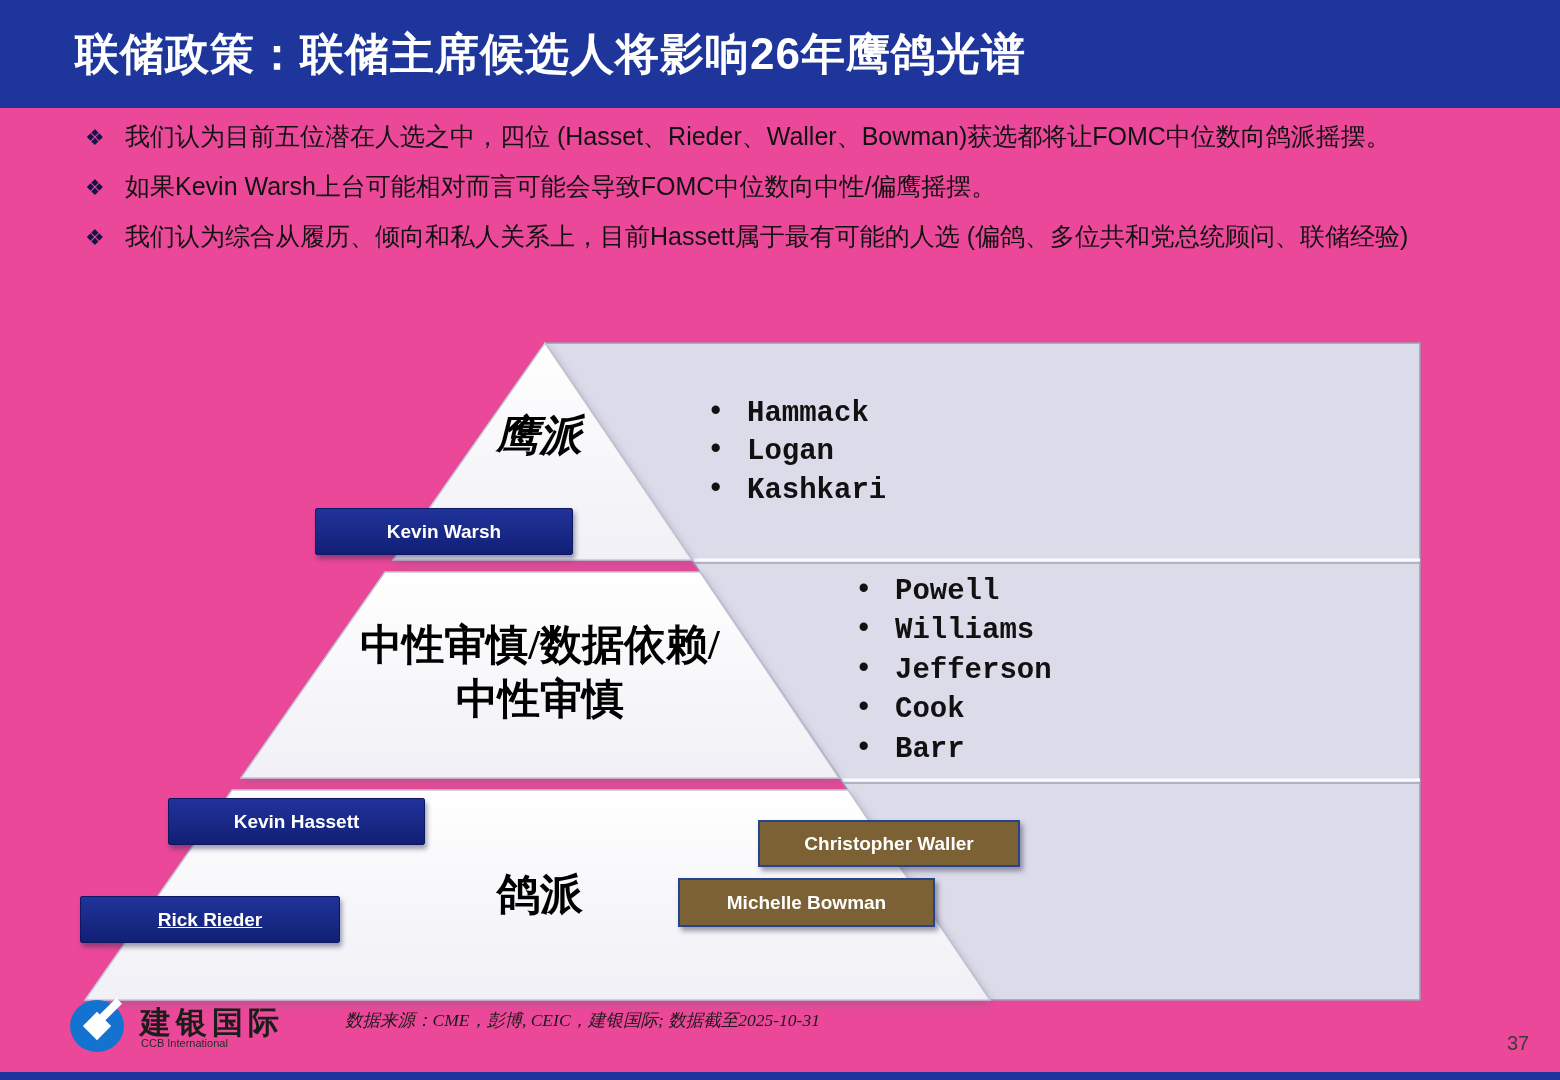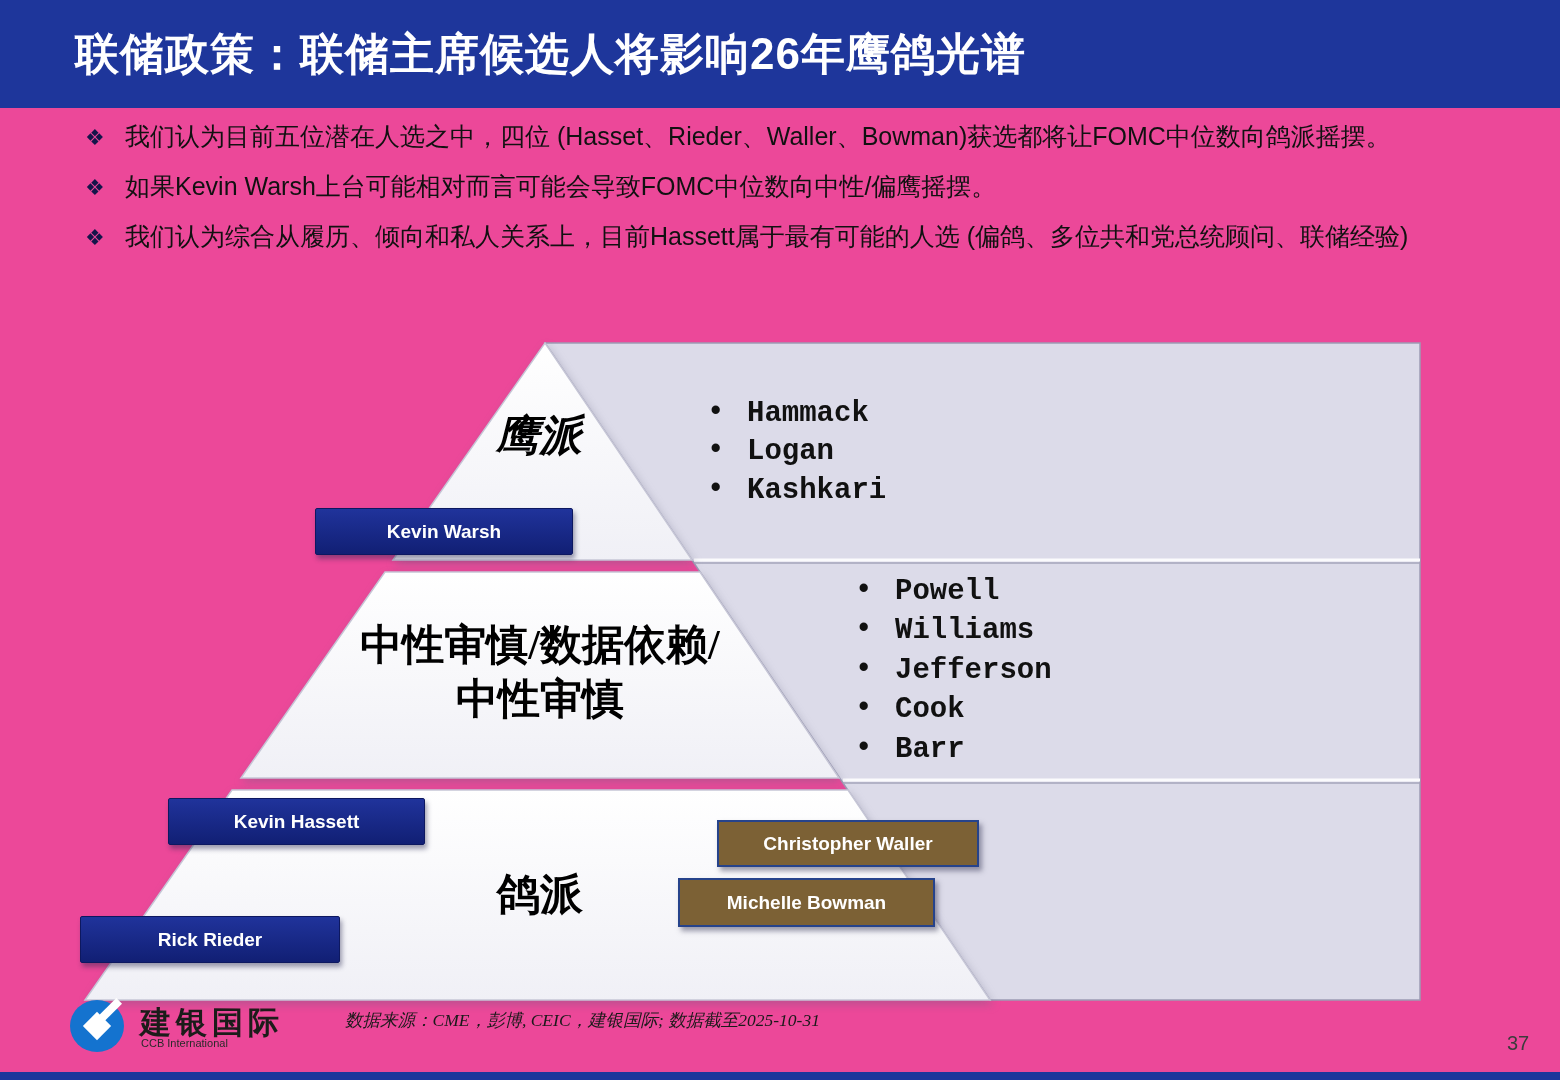--- a/index.html
+++ b/index.html
@@ -41,22 +41,22 @@
 
   
   .name-box{position:absolute;display:flex;align-items:center;justify-content:center;
             color:#fff;font-weight:bold;font-size:19px;white-space:nowrap;}
   .name-box.blue{background:linear-gradient(180deg,var(--box-blue-light,#20339b) 0%,var(--box-blue-dark,#111f74) 100%);
                  border:1px solid #0d1860;border-radius:2px;box-shadow:2px 4px 5px rgba(40,40,80,.45);}
   .name-box.brown{background:var(--box-brown,#7c6135);border:2px solid var(--brown-border,#26438b);
                   box-shadow:3px 4px 5px rgba(60,60,90,.5);}
   .box-warsh{left:315px;top:508px;width:256px;height:45px;}
   .box-hassett{left:168px;top:798px;width:255px;height:45px;}
-  .box-rieder{left:80px;top:916px;width:258px;height:45px;}
-  .box-waller{left:717px;top:820px;width:258px;height:43px;}
+  .box-rieder{left:80px;top:896px;width:258px;height:45px;text-decoration:underline;}
+  .box-waller{left:758px;top:820px;width:258px;height:43px;}
   .box-bowman{left:678px;top:878px;width:253px;height:45px;}
 
   
   .logo{position:absolute;left:70px;top:998px;width:58px;height:56px;}
   .logo-ring{position:absolute;left:0;top:2px;width:54px;height:52px;border-radius:50%;
              background:var(--ccb-blue,#1473cf);}
   .logo-diamond{position:absolute;left:17px;top:18px;width:20px;height:20px;background:#fff;
                 transform:rotate(45deg);}
   .logo-notch{position:absolute;left:36px;top:-1px;width:8px;height:26px;background:#fff;
               transform:rotate(45deg);}

